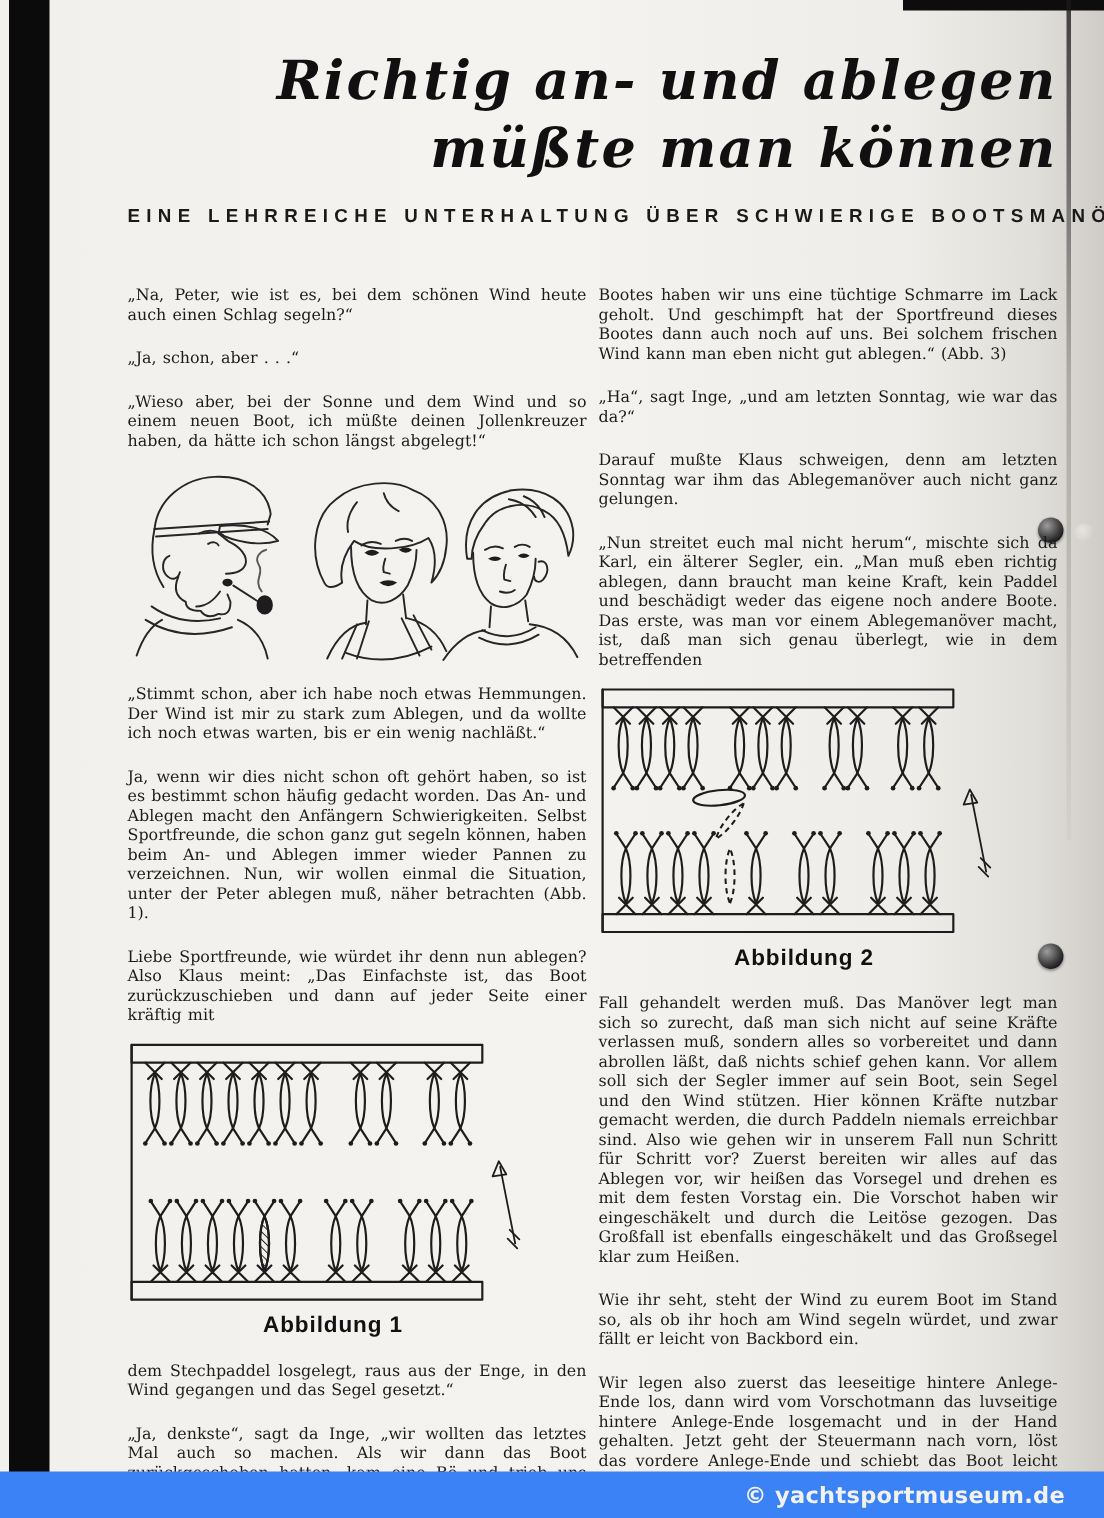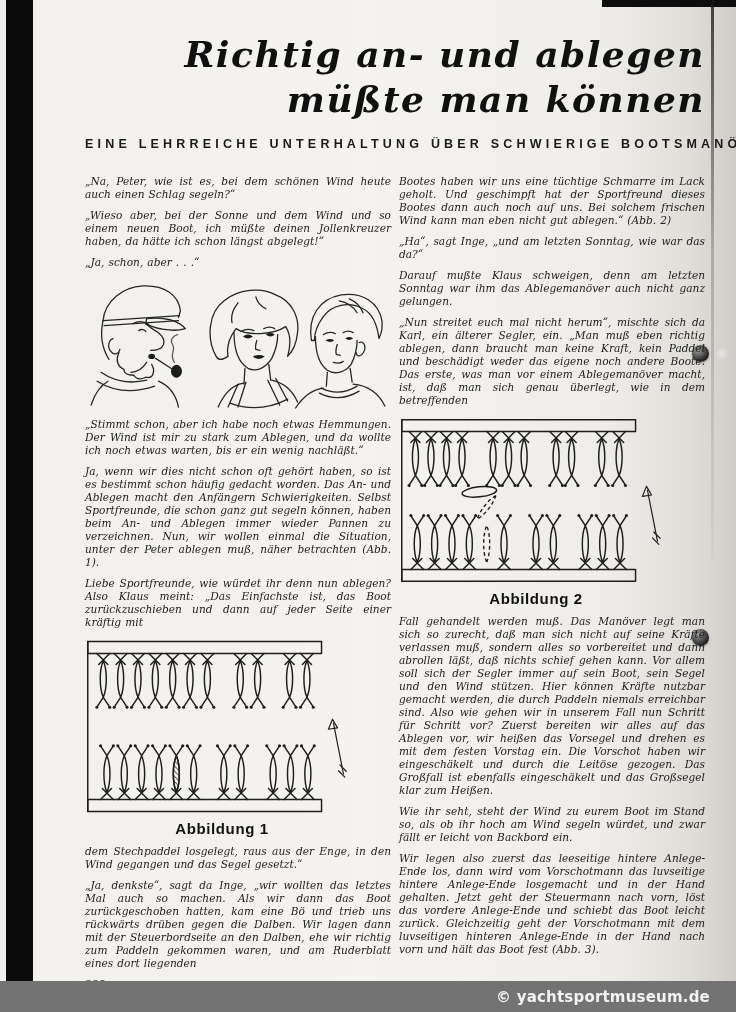--- a/index.html
+++ b/index.html
@@ -22,41 +22,41 @@
     background:radial-gradient(circle at 35% 32%, #9d9d9d, #4c4c4c 45%, #161616 78%);
     box-shadow:0 1px 2px rgba(0,0,0,.45);
   }
   .screw.s1 { left:692px; top:345px; }
   .screw.s2 { left:692px; top:629px; }
   .screw-ghost {
     position:absolute; left:716px; top:349px; width:14px; height:12px; border-radius:50%;
     background:radial-gradient(circle at 40% 40%, rgba(255,255,255,.65), rgba(150,150,150,.25)); opacity:.65;
   }
   .bottom-bar {
-    position:absolute; left:0; bottom:0; width:736px; height:31px; background:#737373;
+    position:absolute; left:0; bottom:0; width:736px; height:31px; background:#3b82f6;
     display:flex; align-items:center; justify-content:flex-end; padding-right:26px; box-sizing:border-box;
   }
   .watermark {
     color:#f2f2f2; font-family:"DejaVu Sans", sans-serif; font-size:15px; font-weight:600; letter-spacing:.2px;
   }
   .header { position:absolute; left:85px; top:32px; width:620px; text-align:right; color:#101010; }
   .title {
     font-family:"DejaVu Serif", serif; font-style:italic; font-weight:700;
     font-size:36px; line-height:45px; letter-spacing:1.5px;
   }
   .subtitle {
     margin-top:15px; font-family:"Liberation Sans", sans-serif; font-weight:700;
     font-size:12.5px; letter-spacing:4.2px; color:#1a1a1a; white-space:nowrap;
   }
   .col { position:absolute; top:175px; width:306px; }
   .col-left { left:85px; }
   .col-right { left:399px; }
   .body-text {
-    font-size:10.6px; line-height:13px; text-align:justify; margin:0 0 8px;
-    color:#1b1b1b; word-spacing:.7px;font-style:italic;
+    font-size:10.6px; line-height:13px; text-align:justify; margin:16px 0 8px;
+    color:#1b1b1b; word-spacing:.7px;
   }
   .illustration { margin:3px 0 9px 4px; }
   .figure { margin:3px 0 8px; }
   .figure svg, .illustration svg { display:block; }
   .fig-caption {
     text-align:center; font-family:"Liberation Sans", sans-serif; font-weight:700;
     font-size:15px; letter-spacing:.6px; margin-top:4px; color:#111; width:274px;
   }
   .page-number { font-size:11px; color:#222; margin-top:7px; }
   .ln { fill:none; stroke:#1d1d1d; stroke-width:1.6; stroke-linecap:round; stroke-linejoin:round; }
@@ -75,22 +75,22 @@
 <div class="screw-ghost"></div>
 
 <div class="header">
   <div class="title">Richtig an- und ablegen</div>
   <div class="title">müßte man können</div>
   <div class="subtitle">EINE LEHRREICHE UNTERHALTUNG ÜBER SCHWIERIGE BOOTSMANÖVER</div>
 </div>
 
 <div class="col col-left">
   <p class="body-text">„Na, Peter, wie ist es, bei dem schönen Wind heute auch einen Schlag segeln?“</p>
+  <p class="body-text">„Ja, schon, aber . . .“</p>
   <p class="body-text">„Wieso aber, bei der Sonne und dem Wind und so einem neuen Boot, ich müßte deinen Jollenkreuzer haben, da hätte ich schon längst abgelegt!“</p>
-  <p class="body-text">„Ja, schon, aber . . .“</p>
 
   <div class="illustration">
     <svg width="298" height="132" viewBox="0 0 300 133">
       <g>
         <path class="sk" d="M14,44 C16,24 34,10 54,9 C76,8 90,18 92,34 L90,41"></path>
         <path class="sk" d="M14,44 L91,39 M15,49 L90,44"></path>
         <path class="sk" d="M58,42 C76,40 90,44 97,52 C84,56 66,52 57,47 Z"></path>
         <path class="sk" d="M14,44 C11,58 13,72 20,83"></path>
         <path class="sk" d="M24,62 c-5,2 -6,10 -1,14 c3,3 7,1 8,-3"></path>
         <path class="sk" d="M57,47 C61,50 63,52 65,53 C71,56 77,62 75,68 C73,73 67,74 62,74"></path>
@@ -195,21 +195,21 @@
     <div class="fig-caption">Abbildung 1</div>
   </div>
 
   <p class="body-text">dem Stechpaddel losgelegt, raus aus der Enge, in den Wind gegangen und das Segel gesetzt.“</p>
   <p class="body-text">„Ja, denkste“, sagt da Inge, „wir wollten das letztes Mal auch so machen. Als wir dann das Boot zurückgeschoben hatten, kam eine Bö und trieb uns rückwärts drüben gegen die Dalben. Wir lagen dann mit der Steuerbordseite an den Dalben, ehe wir richtig zum Paddeln gekommen waren, und am Ruderblatt eines dort liegenden</p>
 
   <div class="page-number">388</div>
 </div>
 
 <div class="col col-right">
-  <p class="body-text">Bootes haben wir uns eine tüchtige Schmarre im Lack geholt. Und geschimpft hat der Sportfreund dieses Bootes dann auch noch auf uns. Bei solchem frischen Wind kann man eben nicht gut ablegen.“ (Abb. 2)</p>
+  <p class="body-text">Bootes haben wir uns eine tüchtige Schmarre im Lack geholt. Und geschimpft hat der Sportfreund dieses Bootes dann auch noch auf uns. Bei solchem frischen Wind kann man eben nicht gut ablegen.“ (Abb. 3)</p>
   <p class="body-text">„Ha“, sagt Inge, „und am letzten Sonntag, wie war das da?“</p>
   <p class="body-text">Darauf mußte Klaus schweigen, denn am letzten Sonntag war ihm das Ablegemanöver auch nicht ganz gelungen.</p>
   <p class="body-text">„Nun streitet euch mal nicht herum“, mischte sich da Karl, ein älterer Segler, ein. „Man muß eben richtig ablegen, dann braucht man keine Kraft, kein Paddel und beschädigt weder das eigene noch andere Boote. Das erste, was man vor einem Ablegemanöver macht, ist, daß man sich genau überlegt, wie in dem betreffenden</p>
 
   <div class="figure">
     <svg width="274" height="171" viewBox="0 0 300 187">
       <rect class="ln" x="3" y="5" width="256" height="13"></rect>
       <line class="ln" x1="3" y1="5" x2="3" y2="182"></line>
       <g>
         <use href="#boatD" transform="translate(18,18)"></use>

